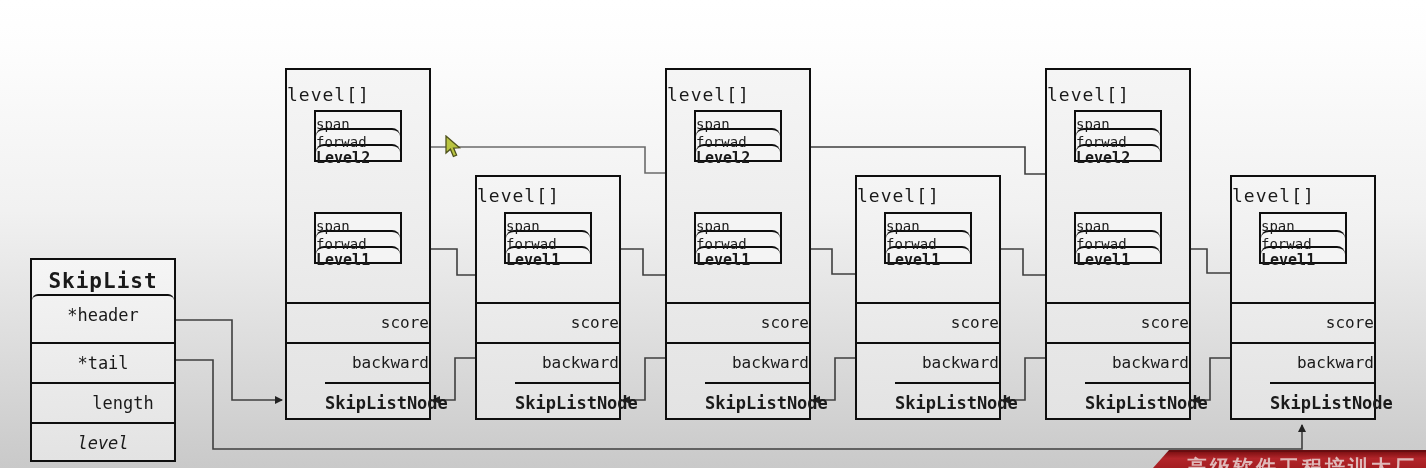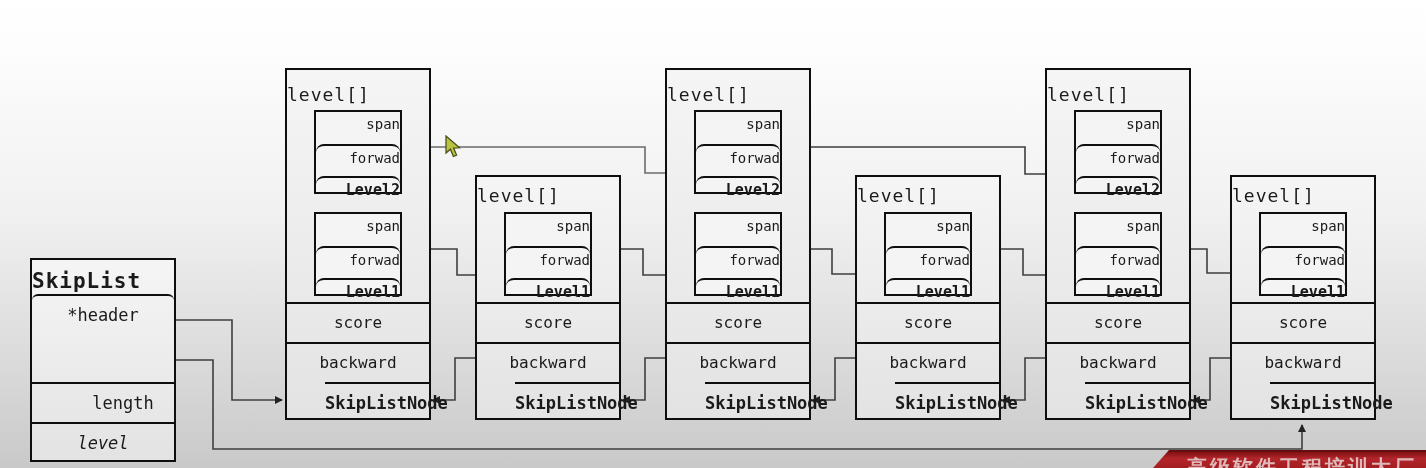--- a/index.html
+++ b/index.html
@@ -24,37 +24,37 @@
   }
   .inner-box{
     position:absolute;
     border:2px solid #0e0e0e;
     background:#f4f4f4;
     box-sizing:border-box;
     width:88px;left:27px;
   }
   .inner-row{
     height:16px;line-height:24px;
-    text-align:right;font-size:14px;
+    text-align:left;font-size:14px;
     box-sizing:border-box;
     border-radius:9px;
   }
-  .inner-row + .inner-row{border-top:2px solid #0e0e0e;margin-top:16px;}
+  .inner-row + .inner-row{border-top:2px solid #0e0e0e;}
   .inner-row.bold{font-weight:bold;font-size:15px;}
   .brow{
     position:absolute;left:0;right:0;
     height:40px;line-height:38px;
     border-top:2px solid #0e0e0e;
-    text-align:center;font-size:16px;
+    text-align:right;font-size:16px;
     box-sizing:border-box;
   }
   .brow.bold{font-weight:bold;font-size:17px;margin-left:38px;}
   .sl-title{
     position:absolute;left:0;right:0;top:0;height:42px;
-    line-height:42px;text-align:left;
+    line-height:42px;text-align:center;
     font-weight:bold;font-size:21px;letter-spacing:1px;
   }
   .sl-row{
     position:absolute;left:0;right:0;
     height:40px;line-height:38px;
     border-top:2px solid #0e0e0e;
     text-align:center;font-size:17px;
     box-sizing:border-box;
   }
   #connector-svg{position:absolute;left:0;top:0;pointer-events:none;}
@@ -99,20 +99,21 @@
       <path d="M665,358 H645 V400 H623" marker-end="url(#arr)"></path>
       <path d="M855,358 H835 V400 H813" marker-end="url(#arr)"></path>
       <path d="M1045,358 H1025 V400 H1003" marker-end="url(#arr)"></path>
       <path d="M1230,358 H1210 V400 H1193" marker-end="url(#arr)"></path>
     </g>
   </svg>
 
   <div class="box" style="left:30px;top:258px;width:146px;height:204px;">
     <div class="sl-title">SkipList</div>
     <div class="sl-row" style="top:34px;border-radius:6px;">*header</div>
+    <div class="sl-row" style="top:82px;">*tail</div>
     <div class="sl-row" style="top:122px;padding-left:40px;">length</div>
     <div class="sl-row" style="top:162px;font-style:italic;">level</div>
   </div>
 
   <div class="box" style="left:285px;top:68px;width:146px;height:352px;">
     <div class="node-title" style="top:14px;">level[]</div>
     <div class="inner-box" style="top:40px;">
       <div class="inner-row">span</div>
       <div class="inner-row">forwad</div>
       <div class="inner-row bold">Level2</div>

